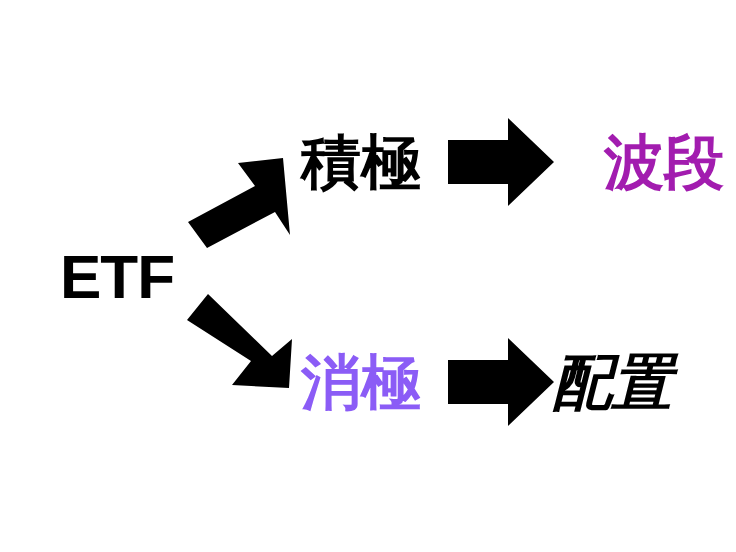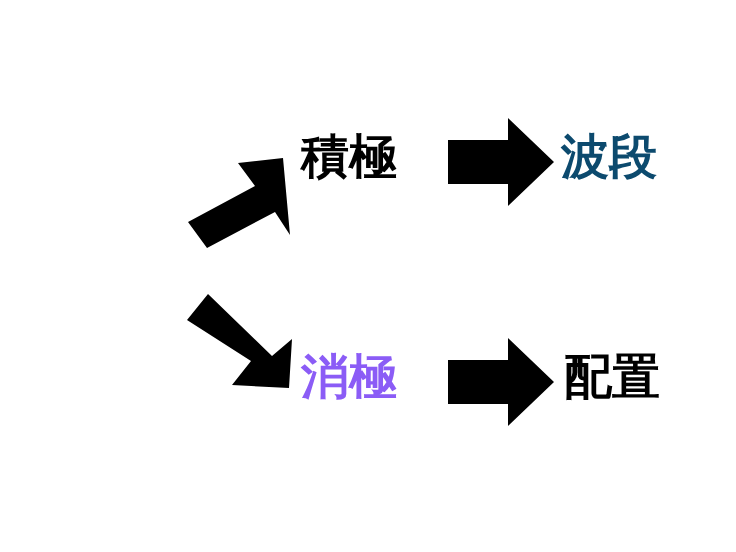--- a/index.html
+++ b/index.html
@@ -28,61 +28,62 @@
   
   #label-root {
     left: 60px;
     top: 246px;
     font-size: 62px;
     letter-spacing: -1px;
     font-family: "Liberation Sans", "DejaVu Sans", sans-serif;
   }
   
   .cjk {
-    font-size: 48px;
+    font-size: 60px;
     letter-spacing: 0px;
     font-family: "DejaVu Sans", "Liberation Sans", sans-serif;
     font-weight: bold;
   }
   #label-branch-active   { left: 301px; top: 132px; }
   #label-outcome-active  { left: 561px; top: 132px; }
   #label-branch-passive  { left: 301px; top: 352px; }
-  #label-outcome-passive { left: 564px; top: 352px; }
+  #label-outcome-passive { left: 552px; top: 352px; font-style: italic; }
 
   .arrow-svg {
     position: absolute;
     display: block;
   }
   #arrow-up    { left: 180px; top: 142px;  width: 116px; height: 112px; }
   #arrow-down  { left: 180px; top: 292px;  width: 116px; height: 104px; }
   #arrow-right-top    { left: 444px; top: 114px; width: 114px; height: 96px; }
   #arrow-right-bottom { left: 444px; top: 334px; width: 114px; height: 96px; }
   .arrow-shape { fill: #000000; }
 </style>
 </head>
 <body>
 
 <div id="canvas" style="--bg: #ffffff;">
 
+  <div class="node-label" id="label-root" style="color: rgb(0, 0, 0);">ETF</div>
 
   <svg id="arrow-up" class="arrow-svg" viewBox="0 0 116 112" preserveAspectRatio="none">
     <polygon class="arrow-shape" points="103,16 58,21 75,44 8,80 27,106 95,70 110,93" fill="#000000"></polygon>
   </svg>
 
   <svg id="arrow-down" class="arrow-svg" viewBox="0 0 116 104" preserveAspectRatio="none">
     <polygon class="arrow-shape" points="28,2 7,28 71,69 52,93 109,96 112,47 92,64" fill="#000000"></polygon>
   </svg>
 
   <div class="node-label cjk" id="label-branch-active" style="color: rgb(0, 0, 0);">積極</div>
 
   <svg id="arrow-right-top" class="arrow-svg" viewBox="0 0 114 96" preserveAspectRatio="none">
     <polygon class="arrow-shape" points="4,26 64,26 64,4 110,48 64,92 64,70 4,70" fill="#000000"></polygon>
   </svg>
 
-  <div class="node-label cjk" id="label-outcome-active" style="color: #0c4a6e;">波段</div>
+  <div class="node-label cjk" id="label-outcome-active" style="color: #a21caf; margin-left: 43px;">波段</div>
 
   <div class="node-label cjk" id="label-branch-passive" style="color: #8b5cf6;">消極</div>
 
   <svg id="arrow-right-bottom" class="arrow-svg" viewBox="0 0 114 96" preserveAspectRatio="none">
     <polygon class="arrow-shape" points="4,26 64,26 64,4 110,48 64,92 64,70 4,70" fill="#000000"></polygon>
   </svg>
 
   <div class="node-label cjk" id="label-outcome-passive" style="color: rgb(0, 0, 0);">配置</div>
 
 </div>

